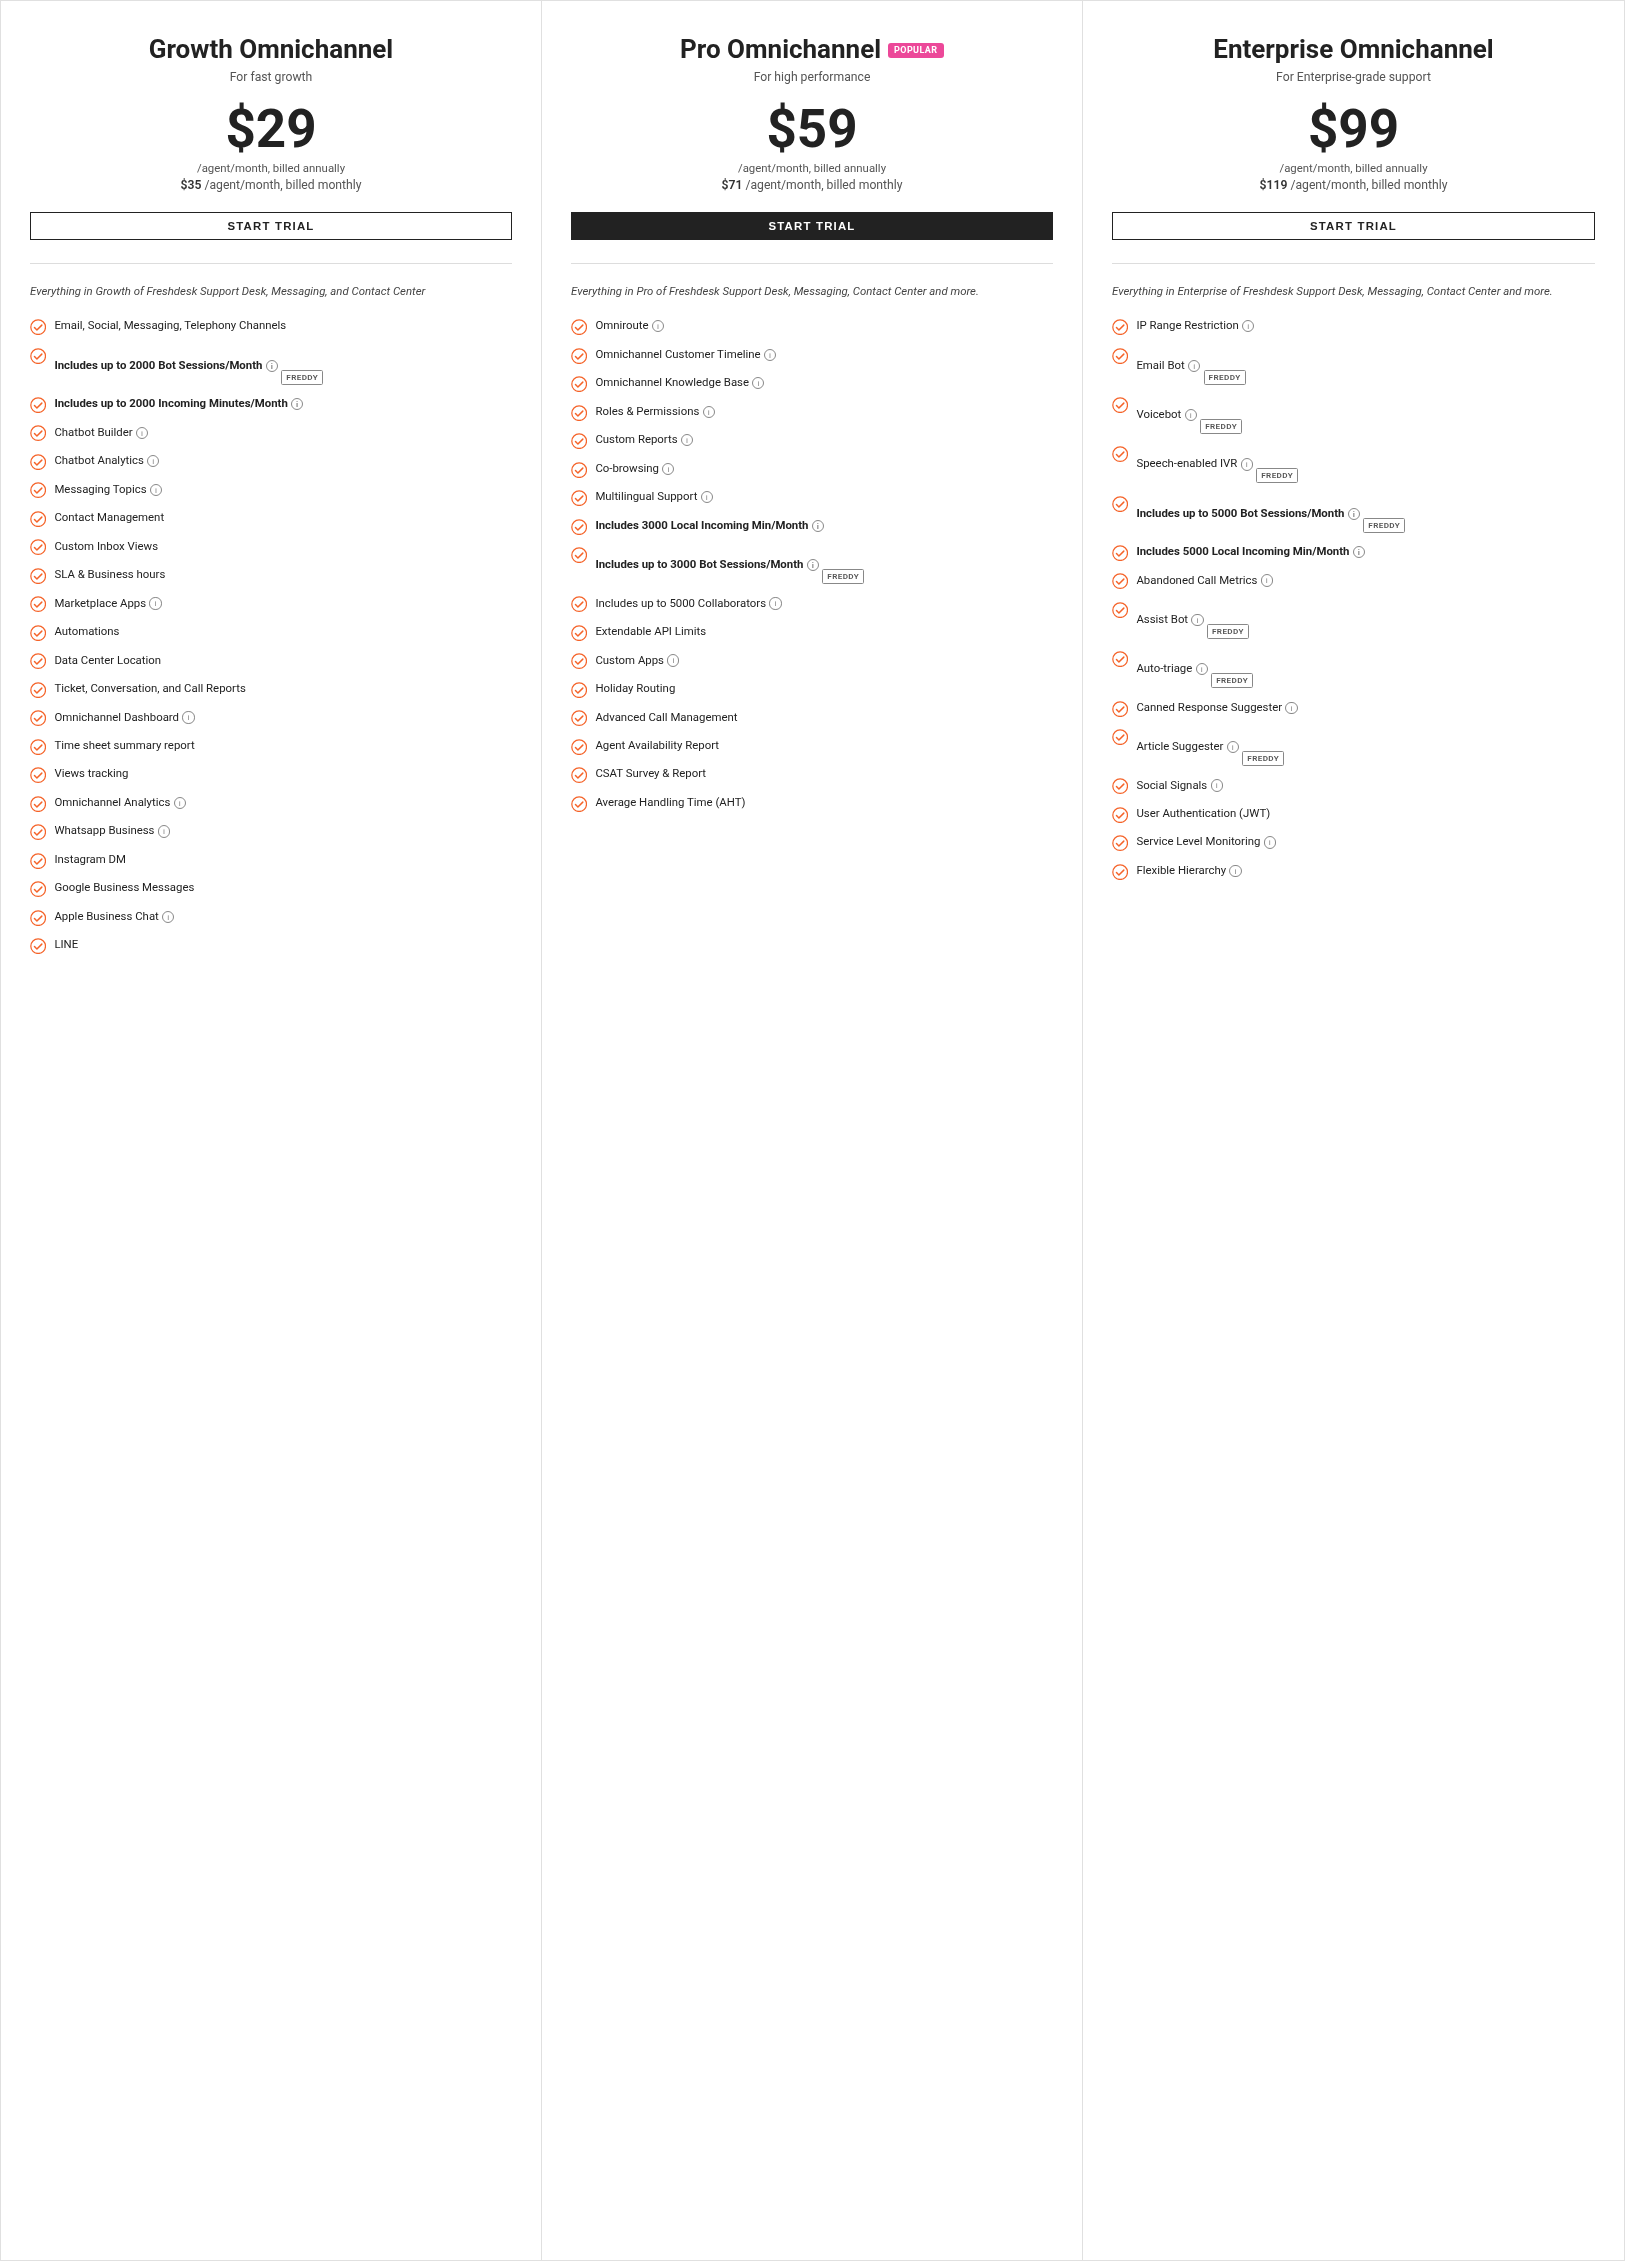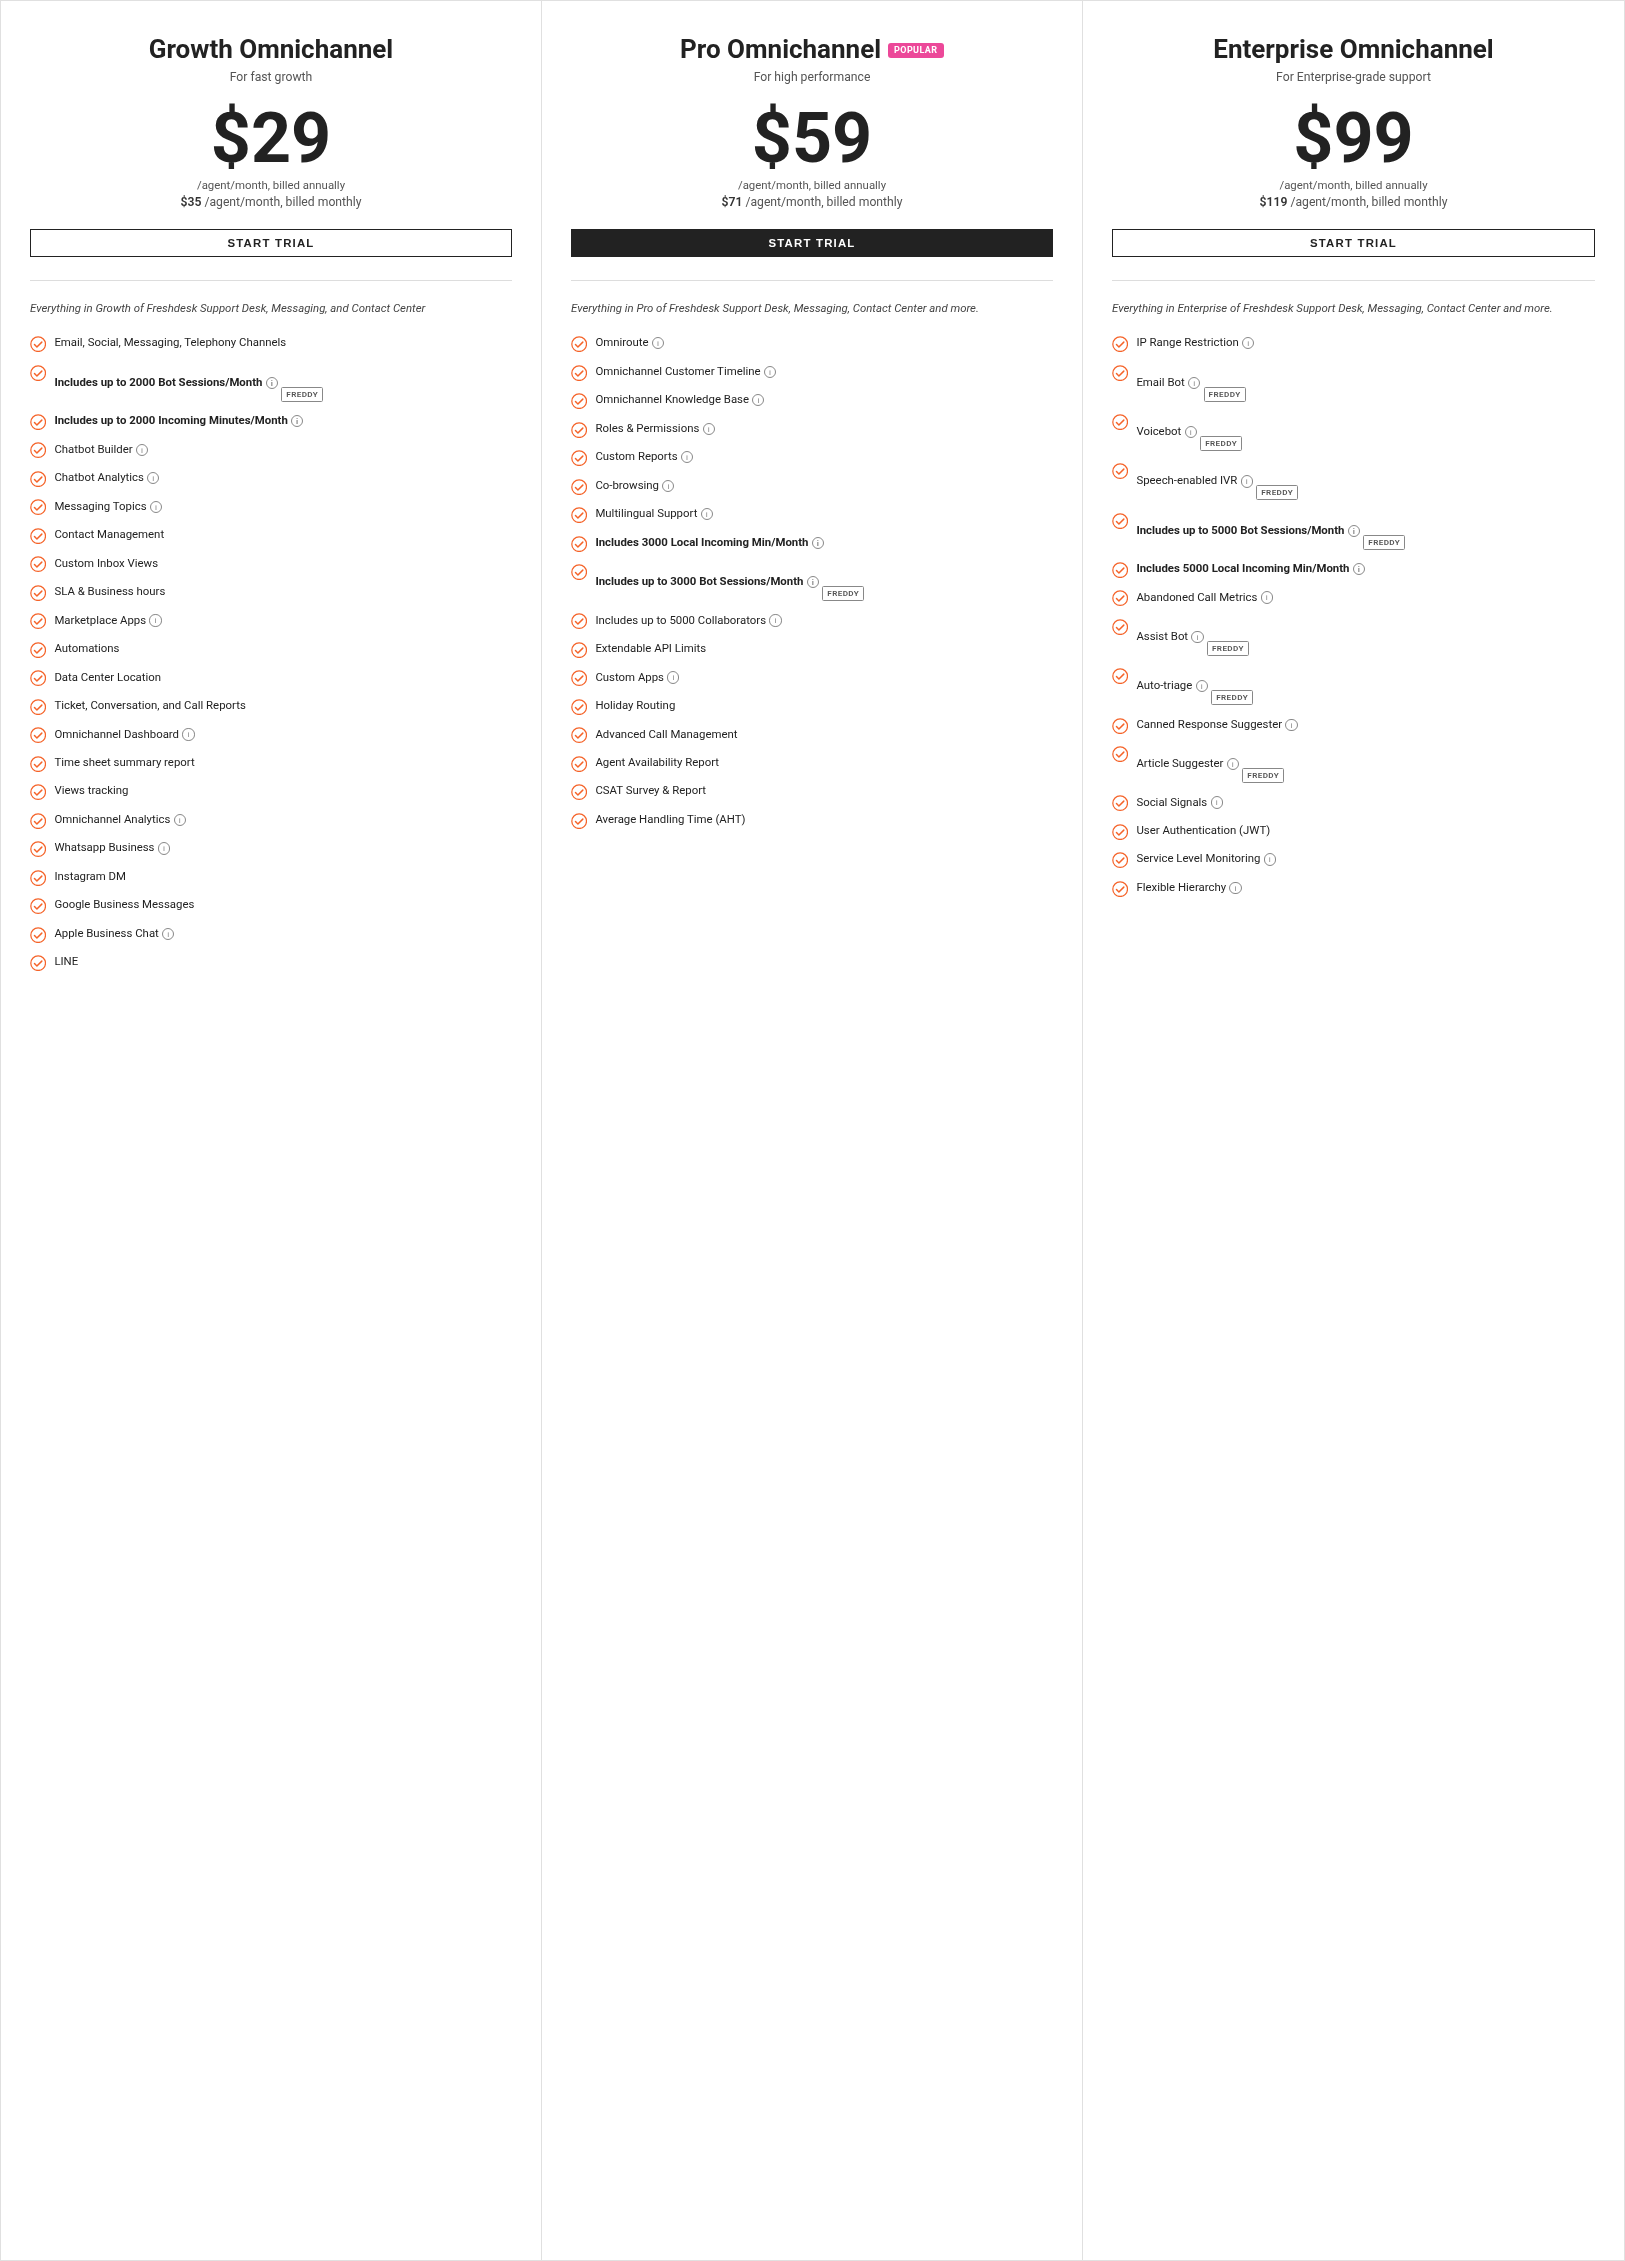--- a/index.html
+++ b/index.html
@@ -45,21 +45,21 @@
       border-radius: 3px;
       margin-left: 6.5px;
       vertical-align: middle;
       letter-spacing: 0.4px;
     }
     .plan-price-section {
       text-align: center;
       margin: 19.5px 0;
     }
     .plan-price {
-      font-size: 70px;
+      font-size: 53px;
       font-weight: 700;
       line-height: 1;
     }
     .plan-price-sub {
       font-size: 11.4px;
       color: #555;
       margin-top: 4.9px;
     }
     .plan-price-monthly {
       font-size: 12.2px;

